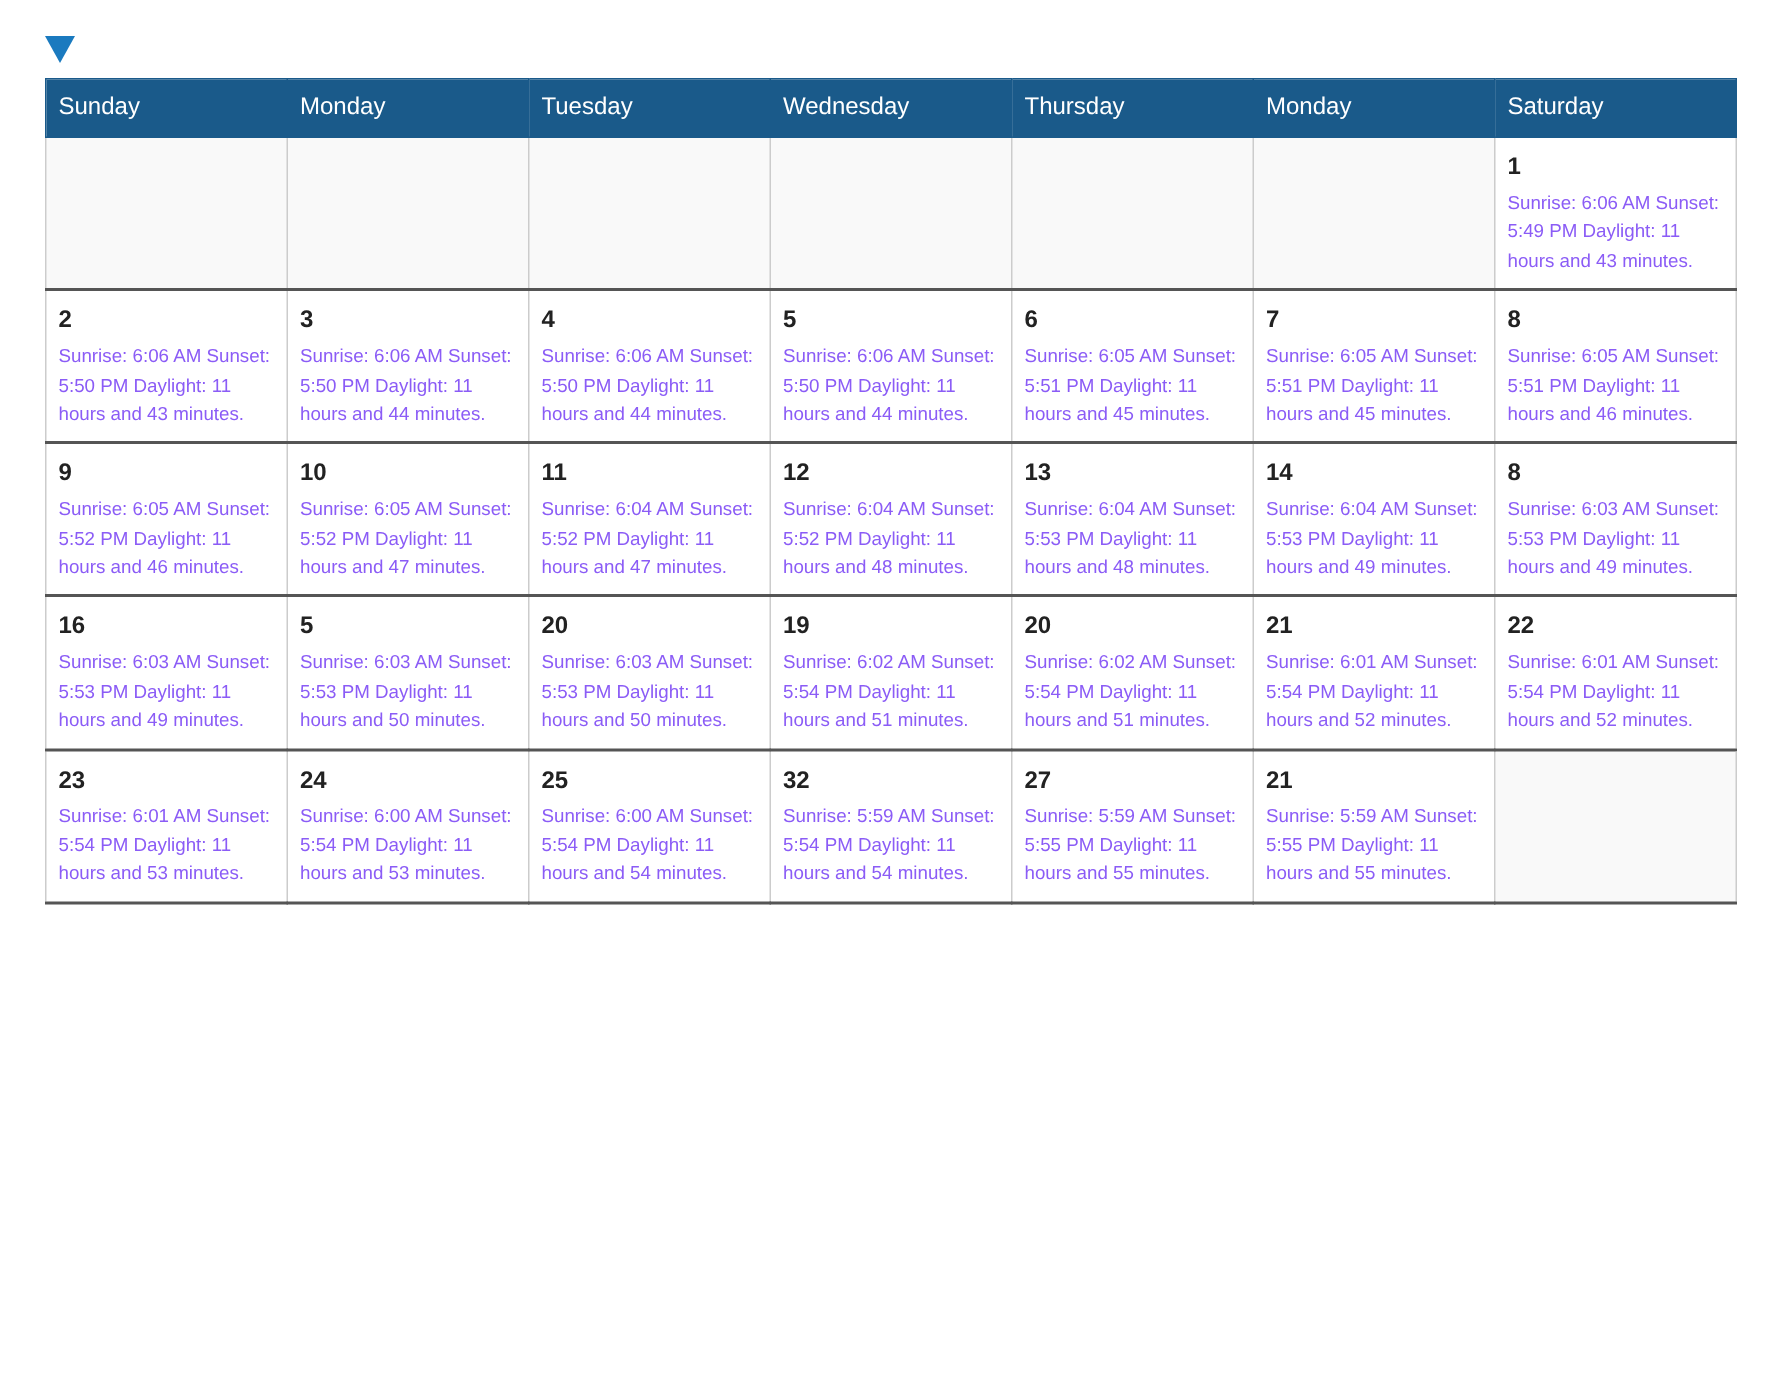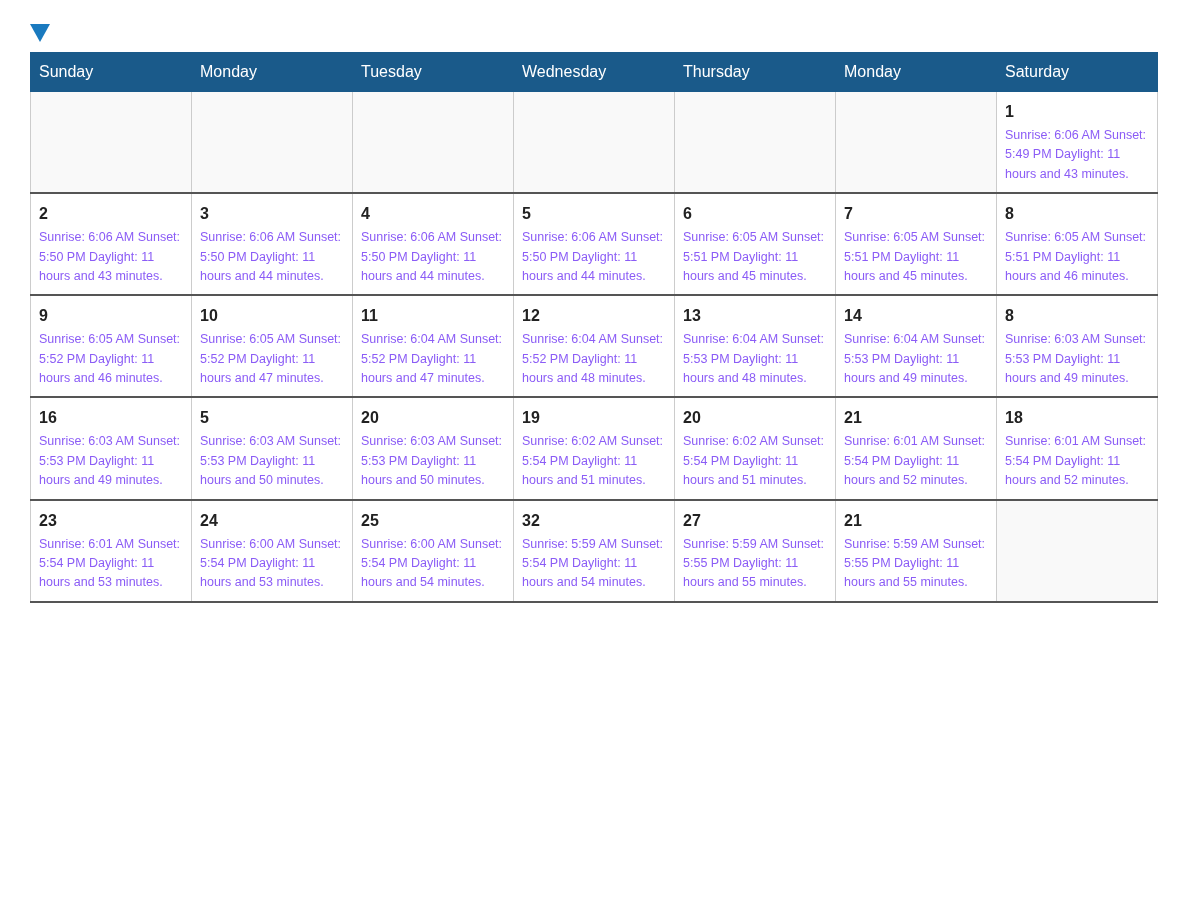--- a/index.html
+++ b/index.html
@@ -284,21 +284,21 @@
 and 51 minutes.</div>
         </td>
         <td>
           <span class="day-number">21</span>
           <div class="day-info">Sunrise: 6:01 AM
 Sunset: 5:54 PM
 Daylight: 11 hours
 and 52 minutes.</div>
         </td>
         <td>
-          <span class="day-number">18</span>
+          <span class="day-number">22</span>
           <div class="day-info">Sunrise: 6:01 AM
 Sunset: 5:54 PM
 Daylight: 11 hours
 and 52 minutes.</div>
         </td>
       </tr>
       <tr>
         <td>
           <span class="day-number">23</span>
           <div class="day-info">Sunrise: 6:01 AM

